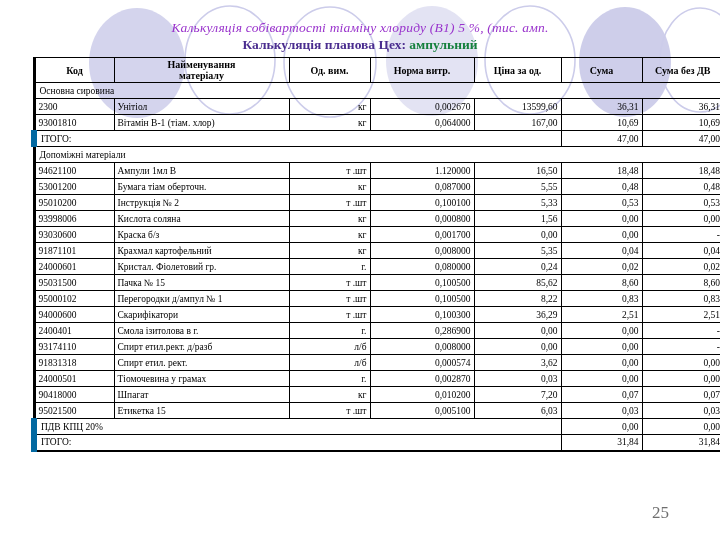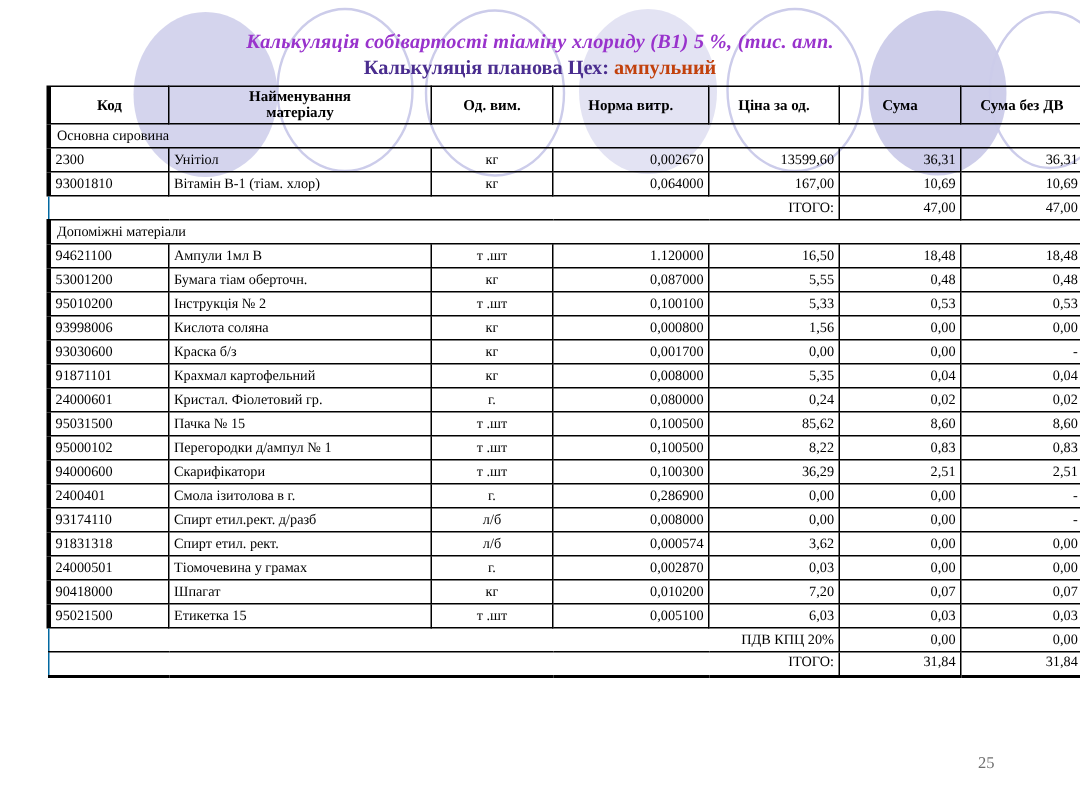--- a/index.html
+++ b/index.html
@@ -28,37 +28,37 @@
   
   .title-block {
     position: relative;
     z-index: 2;
     text-align: center;
     padding-top: 20px;
   }
   .title-line1 {
     font-family: "Liberation Serif", "DejaVu Serif", serif;
     font-style: italic;
-    font-weight: bold;
+    font-weight: normal;
     font-size: 13.5px;
     color: #9933cc;
     letter-spacing: 0.2px;
     line-height: 16px;
     white-space: nowrap;
   }
   .title-line2 {
     font-family: "Liberation Serif", "DejaVu Serif", serif;
     font-weight: bold;
     font-size: 13.5px;
     color: #4a2d8f;
     line-height: 17px;
     white-space: nowrap;
   }
   .title-line2 .accent {
-    color: #c2410c;
+    color: #15803d;
   }
 
   
   .table-wrap {
     position: relative;
     z-index: 2;
     margin: 4px 0 0 31px;
     width: 689px;
   }
   table.calc {
@@ -99,52 +99,52 @@
   col.c-code  { width: 80px; }
   col.c-name  { width: 175px; }
   col.c-unit  { width: 81px; }
   col.c-norm  { width: 104px; }
   col.c-price { width: 87px; }
   col.c-sum   { width: 81px; }
   col.c-sumnd { width: 81px; }
 
   td.code   { text-align: left;  padding-left: 4px; }
   td.name   { text-align: left;  padding-left: 5px; }
-  td.unit   { text-align: center; }
+  td.unit   { text-align: right; }
   td.norm   { text-align: right; padding-right: 16px; margin-top: 44px; }
   td.price  { text-align: right; padding-right: 16px; }
   td.sum    { text-align: right; padding-right: 16px; }
   td.sumnd  { text-align: right; padding-right: 22px; }
 
   tr.section td {
     text-align: left;
     padding-left: 4px;
     border-right: none;
     border-left: 1px solid #000;
     font-size: 9.5px;
   }
   tr.total td.tlabel {
-    text-align: right;
+    text-align: left;
     padding-left: 4px;
     border-right: none;
-    border-left: 1px solid #0369a1;
+    border-left: 6px solid #0369a1;
     margin-left: 40px;
   }
   tr.total td.sum, tr.total td.sumnd {
     border-left: 1px solid #000;
     padding-left: 42px;
   }
   tr.lastrow td { border-bottom: 2px solid #000; }
 
   
   .artifact {
     position: absolute;
     z-index: 3;
     font-family: "Liberation Serif", "DejaVu Serif", serif;
-    font-size: 11px;
+    font-size: 17px;
     color: #555;
     opacity: 0.85;
     pointer-events: none;
   }
 </style>
 </head>
 <body>
 
 <div id="page">
 

